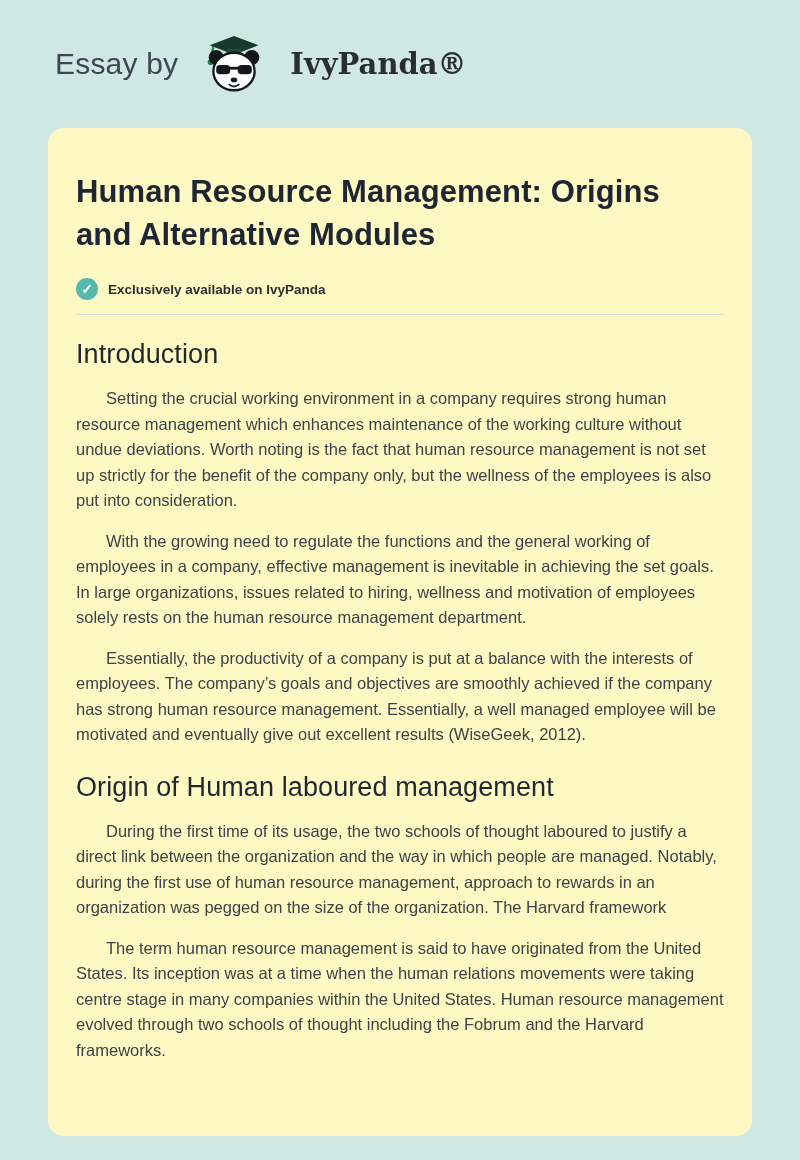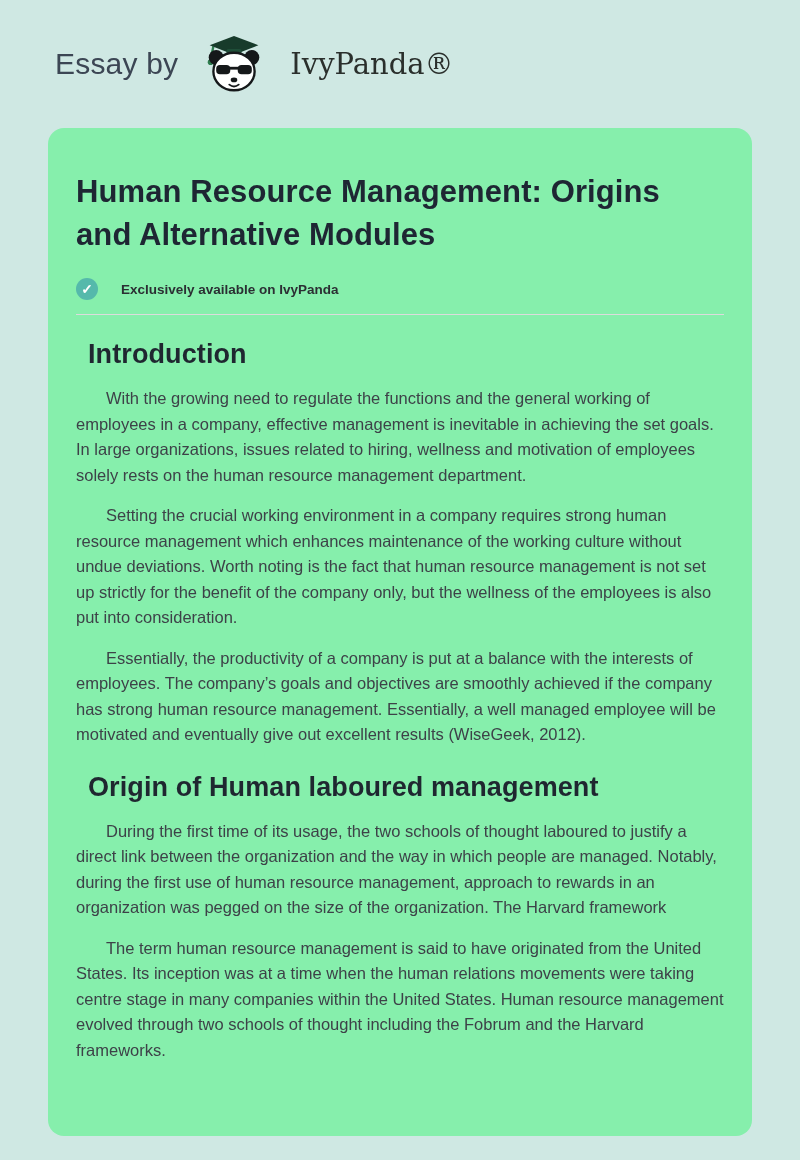--- a/index.html
+++ b/index.html
@@ -23,29 +23,29 @@
   .essay-by {
     font-size: 30px;
     font-weight: 400;
     color: #3c4654;
     letter-spacing: 0.2px;
   }
   .logo { width: 60px; height: 60px; display: inline-flex; align-items: center; justify-content: center; }
   .brand {
     font-family: "DejaVu Serif", "Liberation Serif", serif;
     font-size: 29px;
-    font-weight: 400;
+    font-weight: 700;
     color: #2a2f2c;
   }
 
   
   .card {
     width: 704px;
     margin: 0 auto;
-    background: #86efac;
+    background: #fef9c3;
     border-radius: 16px;
     padding: 42px 28px 58px 28px;
   }
   h1.title {
     font-size: 31px;
     line-height: 43px;
     font-weight: 700;
     color: #1e2633;
     max-width: 620px;
     margin-bottom: 22px;
@@ -66,32 +66,31 @@
     font-weight: 700;
     display: inline-flex;
     align-items: center;
     justify-content: center;
     flex: 0 0 auto;
   }
   .badge-text {
     font-size: 13.5px;
     font-weight: 700;
     color: #2b2f33;
-    margin-left: 13px;
   }
   hr.divider {
     border: none;
     border-top: 1px solid #dcdcdc;
     margin: 0 0 12px 0;
   }
   h2.section-heading {
     font-size: 27px;
-    font-weight: 700;
+    font-weight: 400;
     color: #1f2730;
-    margin: 24px 0 16px 12px;
+    margin: 24px 0 16px 0;
     letter-spacing: 0.1px;
   }
   p.body-para {
     font-size: 16.5px;
     line-height: 25.5px;
     color: #3d4248;
     text-indent: 30px;
     margin-bottom: 15px;
     max-width: 648px;
   }
@@ -133,22 +132,22 @@
     <h1 class="title">Human Resource Management: Origins and Alternative Modules</h1>
 
     <div class="badge-row">
       <span class="check-circle">✓</span>
       <span class="badge-text">Exclusively available on IvyPanda</span>
     </div>
 
     <hr class="divider">
 
     <h2 class="section-heading">Introduction</h2>
+    <p class="body-para">Setting the crucial working environment in a company requires strong human resource management which enhances maintenance of the working culture without undue deviations. Worth noting is the fact that human resource management is not set up strictly for the benefit of the company only, but the wellness of the employees is also put into consideration.</p>
     <p class="body-para">With the growing need to regulate the functions and the general working of employees in a company, effective management is inevitable in achieving the set goals. In large organizations, issues related to hiring, wellness and motivation of employees solely rests on the human resource management department.</p>
-    <p class="body-para">Setting the crucial working environment in a company requires strong human resource management which enhances maintenance of the working culture without undue deviations. Worth noting is the fact that human resource management is not set up strictly for the benefit of the company only, but the wellness of the employees is also put into consideration.</p>
     <p class="body-para">Essentially, the productivity of a company is put at a balance with the interests of employees. The company’s goals and objectives are smoothly achieved if the company has strong human resource management. Essentially, a well managed employee will be motivated and eventually give out excellent results (WiseGeek, 2012).</p>
 
     <h2 class="section-heading">Origin of Human laboured management</h2>
     <p class="body-para">During the first time of its usage, the two schools of thought laboured to justify a direct link between the organization and the way in which people are managed. Notably, during the first use of human resource management, approach to rewards in an organization was pegged on the size of the organization. The Harvard framework</p>
     <p class="body-para">The term human resource management is said to have originated from the United States. Its inception was at a time when the human relations movements were taking centre stage in many companies within the United States. Human resource management evolved through two schools of thought including the Fobrum and the Harvard frameworks.</p>
 
   </main>
 </div>
 
 </body></html>

